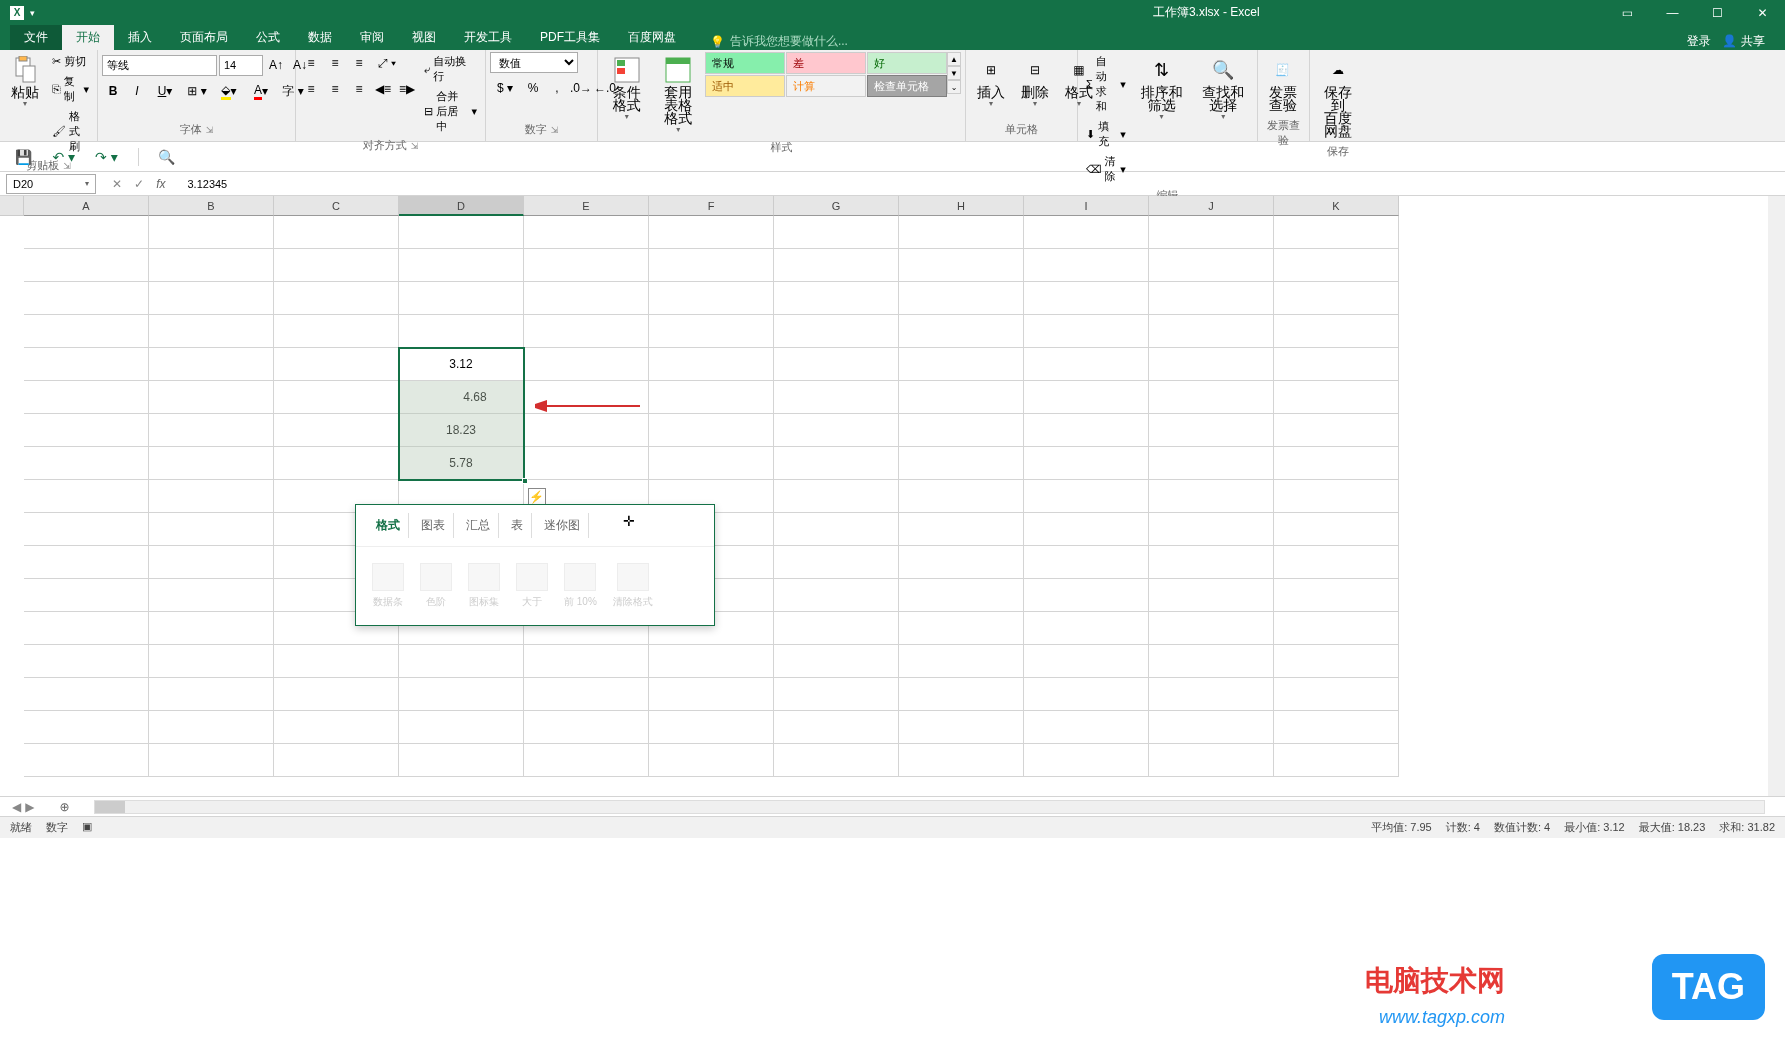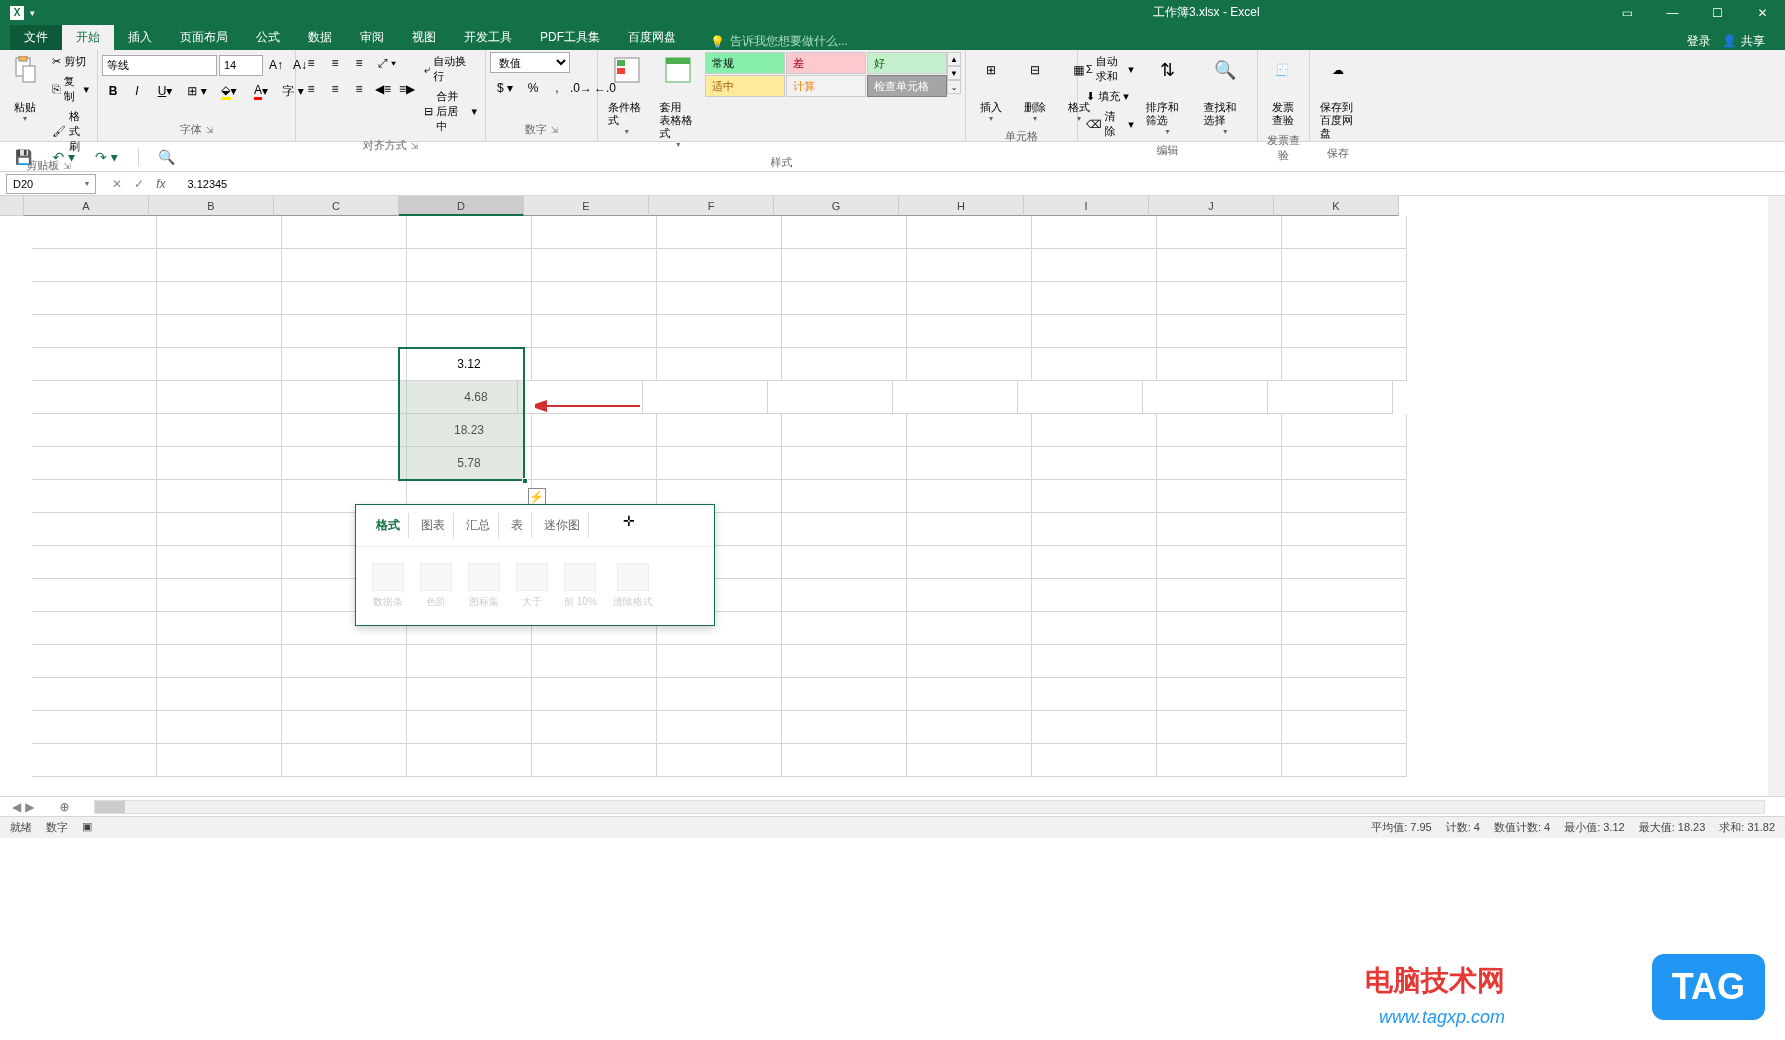--- a/index.html
+++ b/index.html
@@ -24,30 +24,30 @@
     
     
     .ribbon { height: 92px; background: #f1f1f1; border-bottom: 1px solid #d4d4d4; display: flex; }
     .ribbon-group { border-right: 1px solid #d4d4d4; padding: 2px 4px; display: flex; flex-direction: column; }
     .ribbon-group-content { flex: 1; display: flex; align-items: flex-start; gap: 2px; }
     .ribbon-group-label { text-align: center; font-size: 11px; color: #666; padding: 2px 0; display: flex; justify-content: center; align-items: center; gap: 4px; }
     .ribbon-group-label .expand { font-size: 9px; color: #888; }
     
     .ribbon-big-btn { display: flex; flex-direction: column; align-items: center; padding: 4px 6px; cursor: pointer; min-width: 42px; }
     .ribbon-big-btn .icon { width: 28px; height: 28px; display: flex; align-items: center; justify-content: center; }
-    .ribbon-big-btn .label { font-size: 11px; margin-top: 17px; text-align: left; line-height: 13px; }
+    .ribbon-big-btn .label { font-size: 14px; margin-top: 2px; text-align: center; line-height: 13px; }
     .ribbon-big-btn .caret { font-size: 8px; color: #666; }
     
     .ribbon-small-btn { display: flex; align-items: center; padding: 2px 4px; cursor: pointer; font-size: 11px; gap: 3px; }
     .ribbon-small-col { display: flex; flex-direction: column; gap: 1px; }
     .ribbon-small-row { display: flex; gap: 2px; align-items: center; }
     
     .font-select { width: 115px; height: 21px; border: 1px solid #ababab; background: #fff; font-size: 11px; padding: 0 4px; }
     .size-select { width: 44px; height: 21px; border: 1px solid #ababab; background: #fff; font-size: 11px; padding: 0 4px; }
-    .number-select { width: 80px; height: 21px; border: 1px solid #ababab; background: #fff; font-size: 11px; padding: 0 4px; }
+    .number-select { width: 88px; height: 21px; border: 1px solid #ababab; background: #fff; font-size: 11px; padding: 0 4px; }
     
     .icon-btn { width: 22px; height: 22px; display: flex; align-items: center; justify-content: center; cursor: pointer; border: 1px solid transparent; }
     .icon-btn.with-caret { width: 30px; }
     
     .style-cell { width: 80px; height: 22px; border: 1px solid #ccc; font-size: 11px; display: flex; align-items: center; padding: 0 6px; cursor: pointer; }
     .style-normal { background: #86efac; }
     .style-bad { background: #ffc7ce; color: #9c0006; }
     .style-good { background: #c6efce; color: #006600; }
     .style-neutral { background: #ffeb9c; color: #9c5700; }
     .style-calc { background: #f2f2f2; color: #fa7d00; }
@@ -72,21 +72,21 @@
     
     .sheet-area { position: relative; background: #fff; height: 600px; }
     .select-all { position: absolute; left: 0; top: 0; width: 24px; height: 20px; background: #e6e6e6; border-right: 1px solid #ccc; border-bottom: 1px solid #ccc; }
     .col-headers { position: absolute; left: 24px; top: 0; right: 17px; height: 20px; display: flex; }
     .col-header { background: #e6e6e6; border-right: 1px solid #ccc; border-bottom: 1px solid #999; text-align: center; font-size: 11px; color: #444; line-height: 20px; }
     .row-headers { position: absolute; left: 0; top: 20px; width: 24px; bottom: 0; }
     .row-header { height: 33px; background: #e6e6e6; border-right: 1px solid #999; border-bottom: 1px solid #ccc; text-align: center; font-size: 11px; color: #444; line-height: 33px; }
     .row-header.sel { background: #ccc; border-right: 2px solid #147147; }
     .col-header.sel { background: #ccc; border-bottom: 2px solid #147147; }
     
-    .cells { position: absolute; left: 24px; top: 20px; right: 17px; bottom: 0; margin-left: 8px; }
+    .cells { position: absolute; left: 24px; top: 20px; right: 17px; bottom: 0; }
     .cell-row { display: flex; height: 33px; }
     .cell { border-right: 1px solid #d4d4d4; border-bottom: 1px solid #d4d4d4; font-size: 12px; display: flex; align-items: center; justify-content: center; }
     
     .selection-box { position: absolute; border: 2px solid #147147; pointer-events: none; }
     .selection-fill { position: absolute; background: rgba(180,200,180,0.4); pointer-events: none; }
     .selection-handle { position: absolute; width: 6px; height: 6px; background: #147147; border: 1px solid #fff; }
     
     .smart-tag { position: absolute; width: 18px; height: 18px; background: #fff; border: 1px solid #888; display: flex; align-items: center; justify-content: center; cursor: pointer; }
     
     .quick-analysis { position: absolute; background: #fff; border: 1px solid #147147; box-shadow: 0 3px 8px rgba(0,0,0,0.2); width: 360px; }
@@ -492,21 +492,21 @@
         <div class="cell" style="width: 125px;"></div>
         <div class="cell" style="width: 125px;"></div>
         <div class="cell" style="width: 125px;"></div>
         <div class="cell" style="width: 125px;"></div>
         <div class="cell" style="width: 125px;"></div>
       </div>
       <div class="cell-row">
         <div class="cell" style="width: 125px;"></div>
         <div class="cell" style="width: 125px;"></div>
         <div class="cell" style="width: 125px;"></div>
-        <div class="cell" style="width: 111px; padding-left: 28px;">4.68</div>
+        <div class="cell" style="width: 125px; padding-left: 28px;">4.68</div>
         <div class="cell" style="width: 125px;"></div>
         <div class="cell" style="width: 125px;"></div>
         <div class="cell" style="width: 125px;"></div>
         <div class="cell" style="width: 125px;"></div>
         <div class="cell" style="width: 125px;"></div>
         <div class="cell" style="width: 125px;"></div>
         <div class="cell" style="width: 125px;"></div>
       </div>
       <div class="cell-row">
         <div class="cell" style="width: 125px;"></div>

